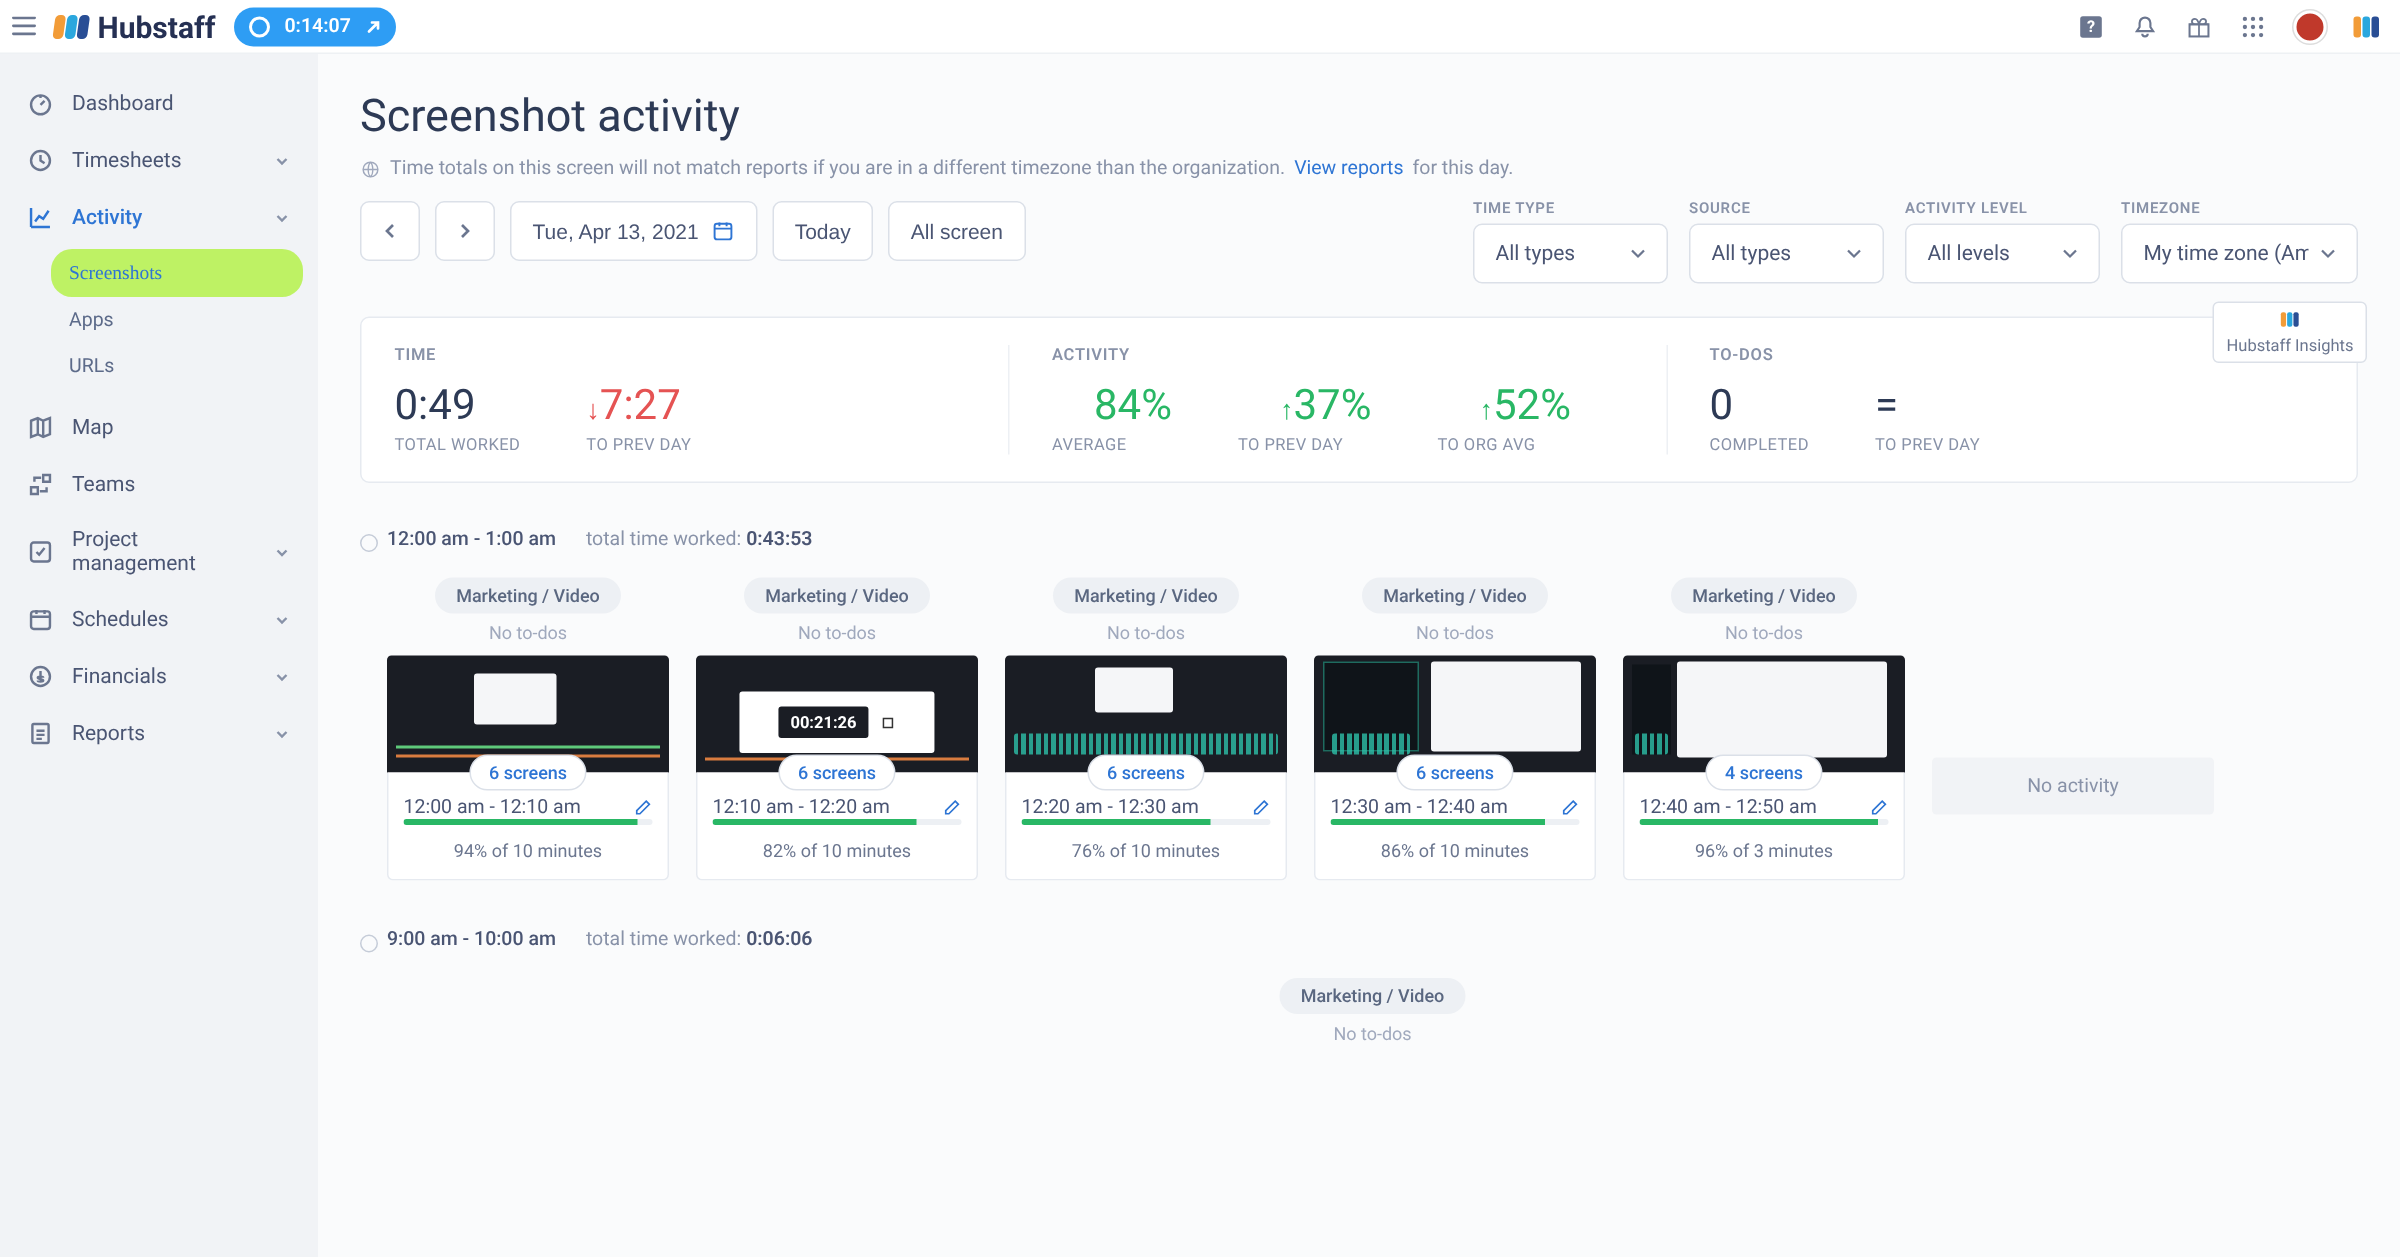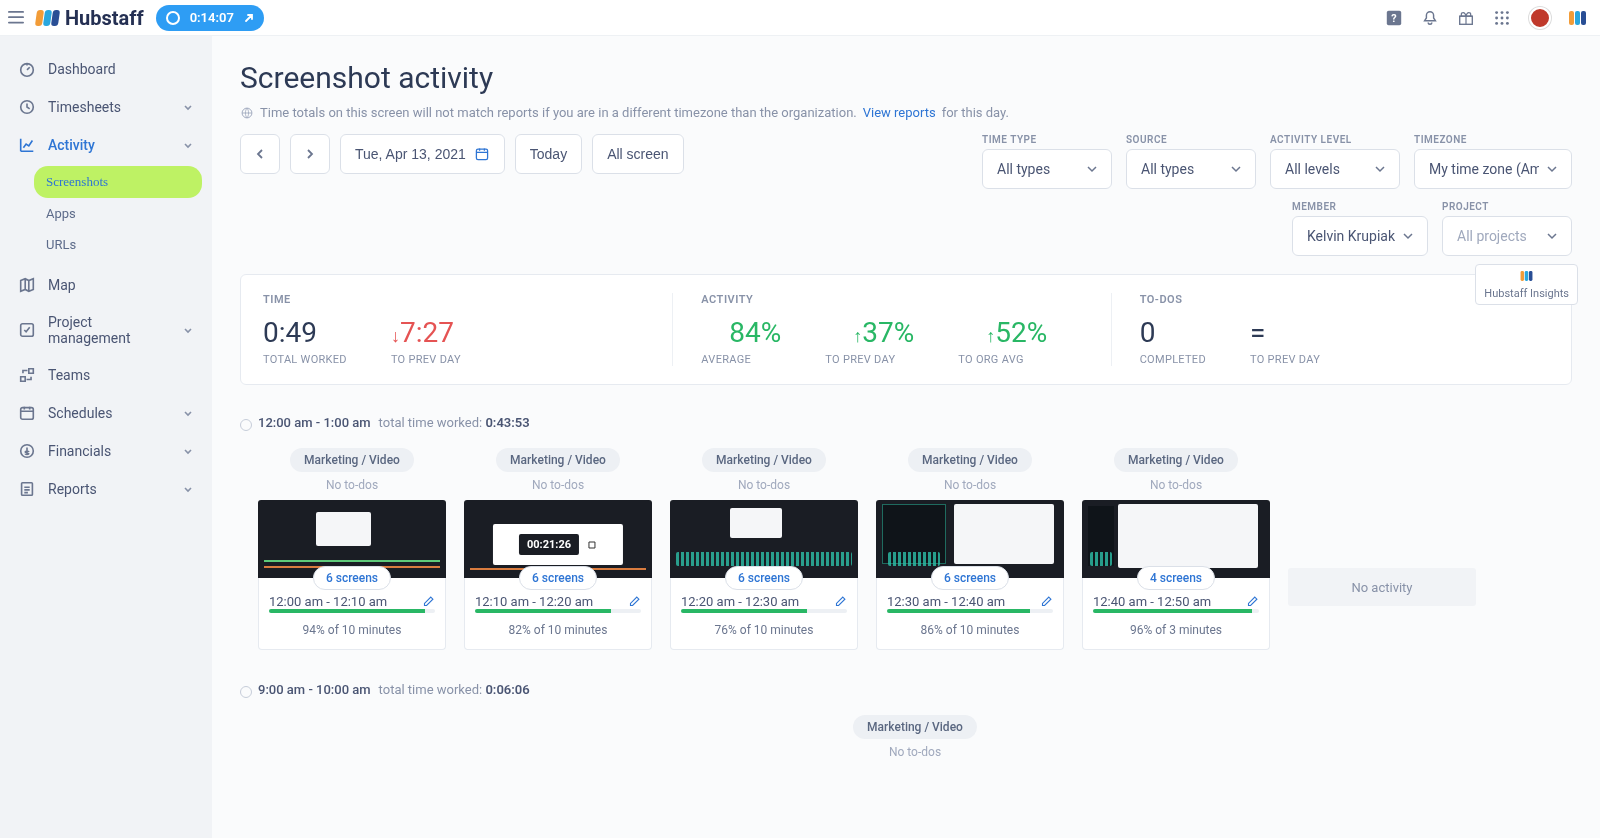--- a/index.html
+++ b/index.html
@@ -63,21 +63,21 @@
 .stat-sect + .stat-sect { border-left: 1px solid #edf0f4; padding-left: 28px; }
 .stat-head { font-size: 11px; letter-spacing: 0.5px; color: #8892a8; font-weight: 600; margin-bottom: 10px; }
 .stat-row { display: flex; gap: 44px; }
 .stat-big { font-size: 28px; font-weight: 400; color: #2d3a55; }
 .stat-big.green { color: #29b765; margin-left: 28px; }
 .stat-big.red { color: #e55353; }
 .stat-sub { font-size: 11px; color: #8892a8; letter-spacing: 0.3px; margin-top: 4px; }
 .arrow { font-size: 18px; }
 
 
-.time-header { display: flex; gap: 8px; align-items: center; color: #6b768f; font-size: 13px; margin-bottom: 18px; position: relative; padding-left: 18px; }
+.time-header { display: flex; gap: 20px; align-items: center; color: #6b768f; font-size: 13px; margin-bottom: 18px; position: relative; padding-left: 18px; }
 .time-header::before { content:''; width:10px; height:10px; border:1.5px solid #c5ccd8; border-radius:50%; position:absolute; left:0; top:4px; background:#fafbfc; }
 .time-header .range { color: #4a5573; font-weight: 500; }
 .time-header .worked { color: #4a5573; font-weight: 600; }
 .cards-row { display: flex; gap: 18px; margin-bottom: 32px; padding-left: 18px; }
 
 .shot-card { width: 188px; display:flex; flex-direction:column; align-items:center; }
 .proj-pill { background:#edf0f4; border-radius:14px; padding:5px 14px; font-size:12px; color:#5a6780; font-weight:500; margin-bottom:6px; }
 .no-todos { font-size:12px; color:#a0a9bd; margin-bottom:8px; }
 .thumb { width:100%; height:78px; background:#1a1d24; border-radius:3px 3px 0 0; position:relative; overflow:hidden; }
 .thumb .light { position:absolute; background:#f5f6f8; border-radius:2px; }
@@ -198,41 +198,41 @@
         <div class="sub">URLs</div>
       </div>
       <div class="nav-item">
         <span>
           <svg class="nicon" viewBox="0 0 20 20">
             <path d="M3 5l5-2 4 2 5-2v12l-5 2-4-2-5 2zM8 3v12M12 5v12"></path>
           </svg>
         </span>
         <span>Map</span>
       </div>
+      <div class="nav-item">
+        <span>
+          <svg class="nicon" viewBox="0 0 20 20">
+            <path d="M3 12h5v5H3zM12 3h5v5h-5zM5.5 8V5h5M14.5 12v3h-5"></path>
+          </svg>
+        </span>
+        <span>Teams</span>
+      </div>
       <div class="nav-item hasSub">
         <span>
           <svg class="nicon" viewBox="0 0 20 20">
             <rect x="3" y="3" width="14" height="14" rx="2"></rect>
             <path d="M7 10l2 2 4-5"></path>
           </svg>
         </span>
         <span>Project management</span>
         <span class="chev">
           <svg width="12" height="12" viewBox="0 0 12 12">
             <path d="M3 5l3 3 3-3" stroke="#8892a8" stroke-width="1.6" fill="none"></path>
           </svg>
         </span>
-      </div>
-      <div class="nav-item">
-        <span>
-          <svg class="nicon" viewBox="0 0 20 20">
-            <path d="M3 12h5v5H3zM12 3h5v5h-5zM5.5 8V5h5M14.5 12v3h-5"></path>
-          </svg>
-        </span>
-        <span>Teams</span>
       </div>
       <div class="nav-item hasSub">
         <span>
           <svg class="nicon" viewBox="0 0 20 20">
             <rect x="3" y="4" width="14" height="13" rx="2"></rect>
             <path d="M3 8h14M7 3v3M13 3v3"></path>
           </svg>
         </span>
         <span>Schedules</span>
         <span class="chev">
@@ -338,40 +338,20 @@
           <div class="btn select" style="min-width:140px">
               <span style="white-space:nowrap;overflow:hidden;max-width:110px">My time zone (Ame</span>
               <svg width="10" height="10">
                 <path d="M1 3l4 4 4-4" stroke="#6b768f" stroke-width="1.5" fill="none"></path>
               </svg>
             </div>
         </div>
       </div>
     </div>
 
-    <div class="filters-row2">
-        <div class="filter-col">
-          <span class="filter-label">MEMBER</span>
-          <div class="btn select">
-            <span>Kelvin Krupiak</span>
-            <svg width="10" height="10">
-              <path d="M1 3l4 4 4-4" stroke="#6b768f" stroke-width="1.5" fill="none"></path>
-            </svg>
-          </div>
-        </div>
-        <div class="filter-col">
-          <span class="filter-label">PROJECT</span>
-          <div class="btn select">
-            <span style="color:#a0a9bd">All projects</span>
-            <svg width="10" height="10">
-              <path d="M1 3l4 4 4-4" stroke="#6b768f" stroke-width="1.5" fill="none"></path>
-            </svg>
-          </div>
-        </div>
-    </div>
 
     <div class="stats-wrapper">
       <div class="insights-badge">
         <span class="hmark" style="transform:scale(0.7)">
             <span></span>
             <span></span>
             <span></span>
           </span>
         <span>Hubstaff Insights</span>
       </div>

